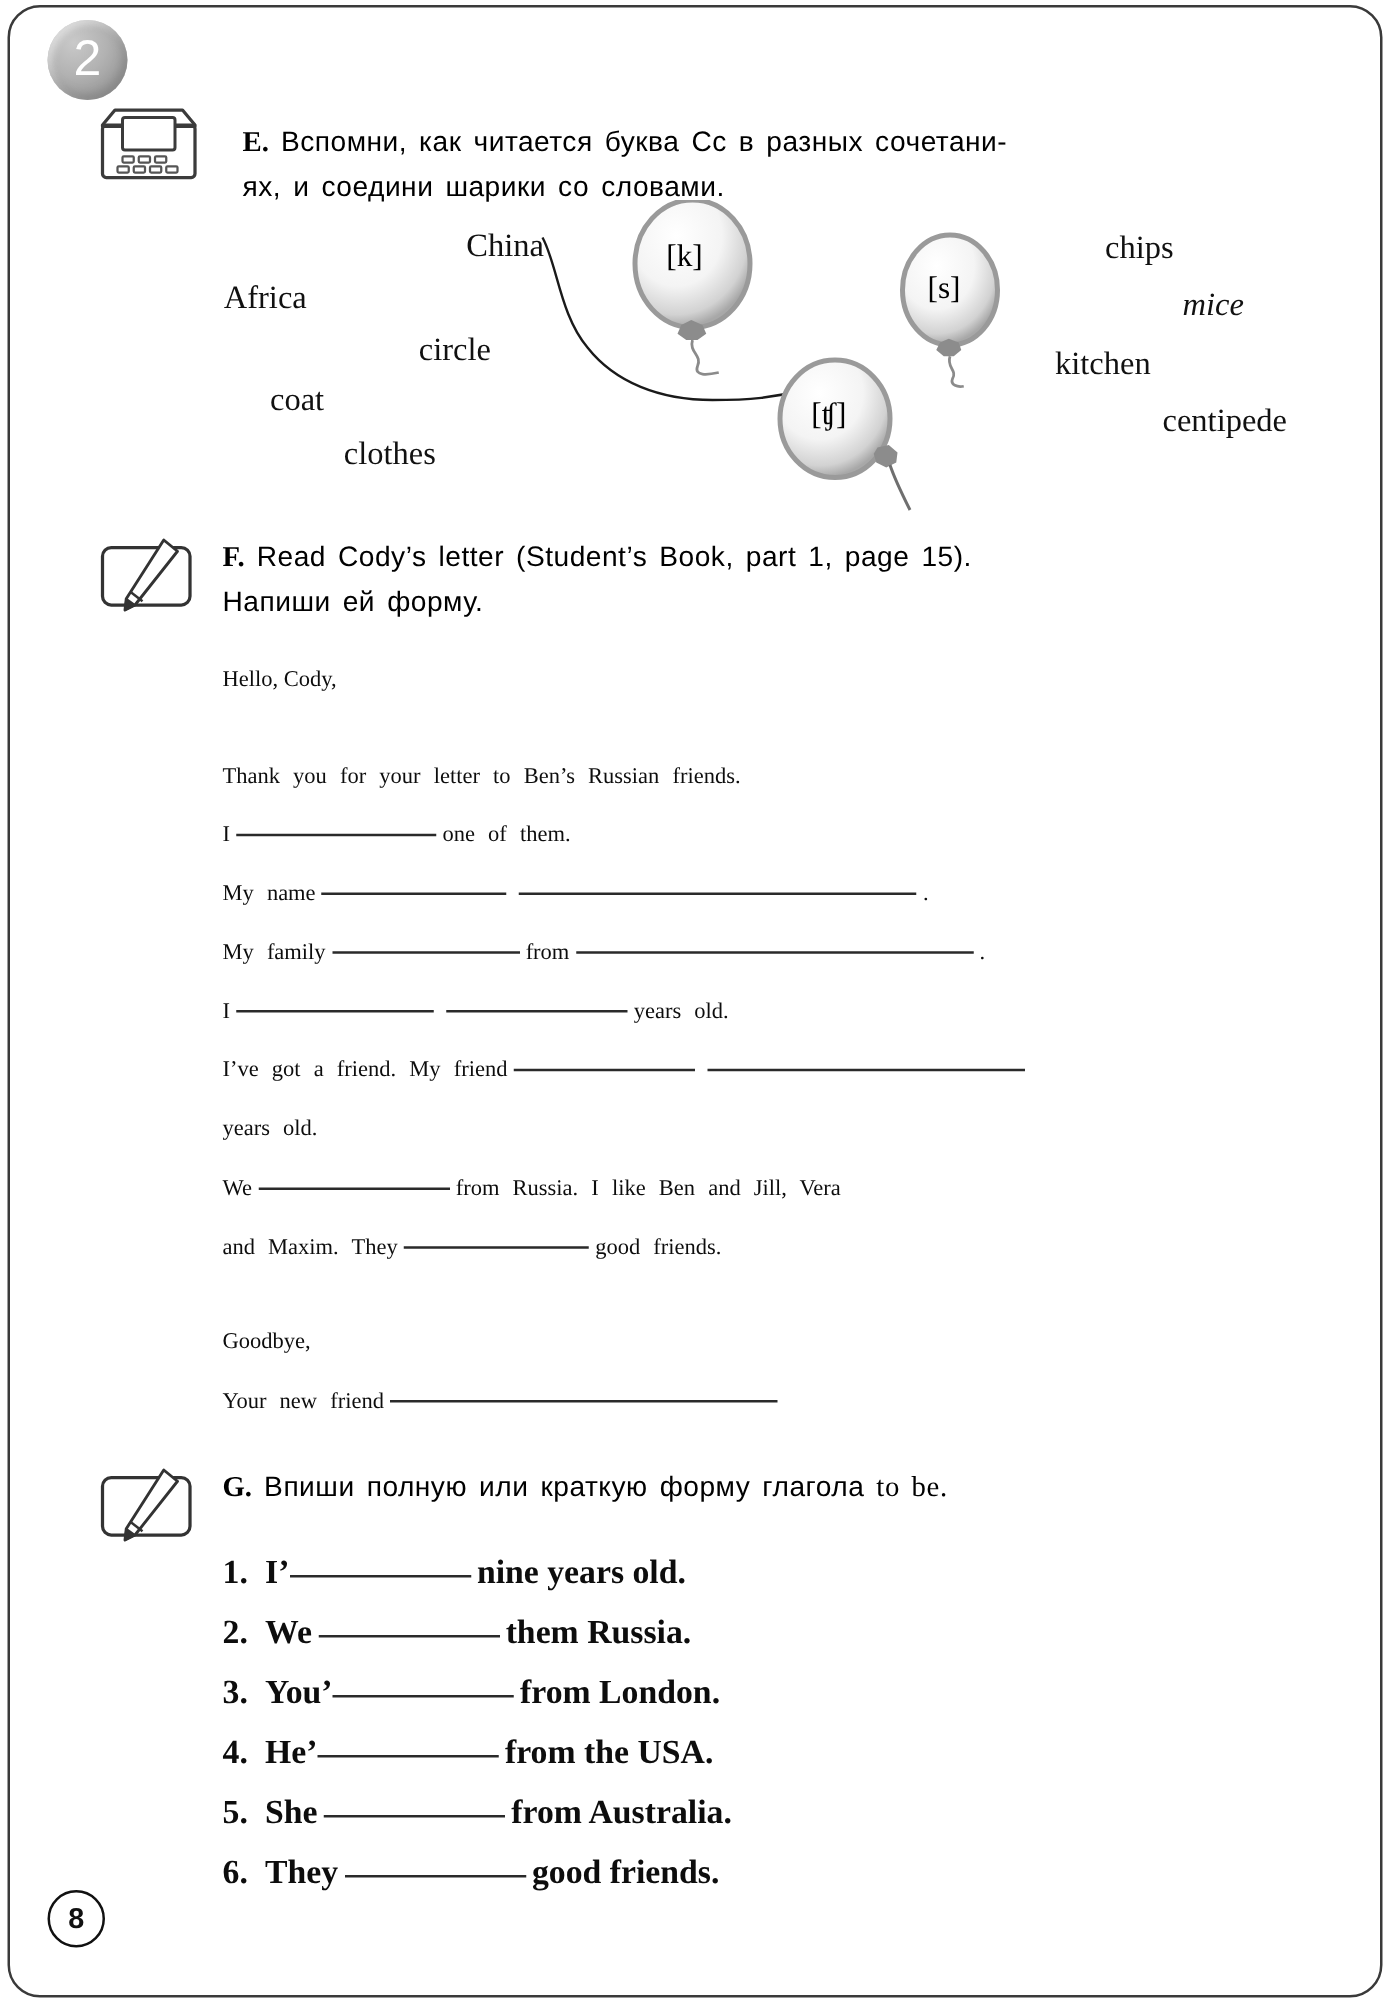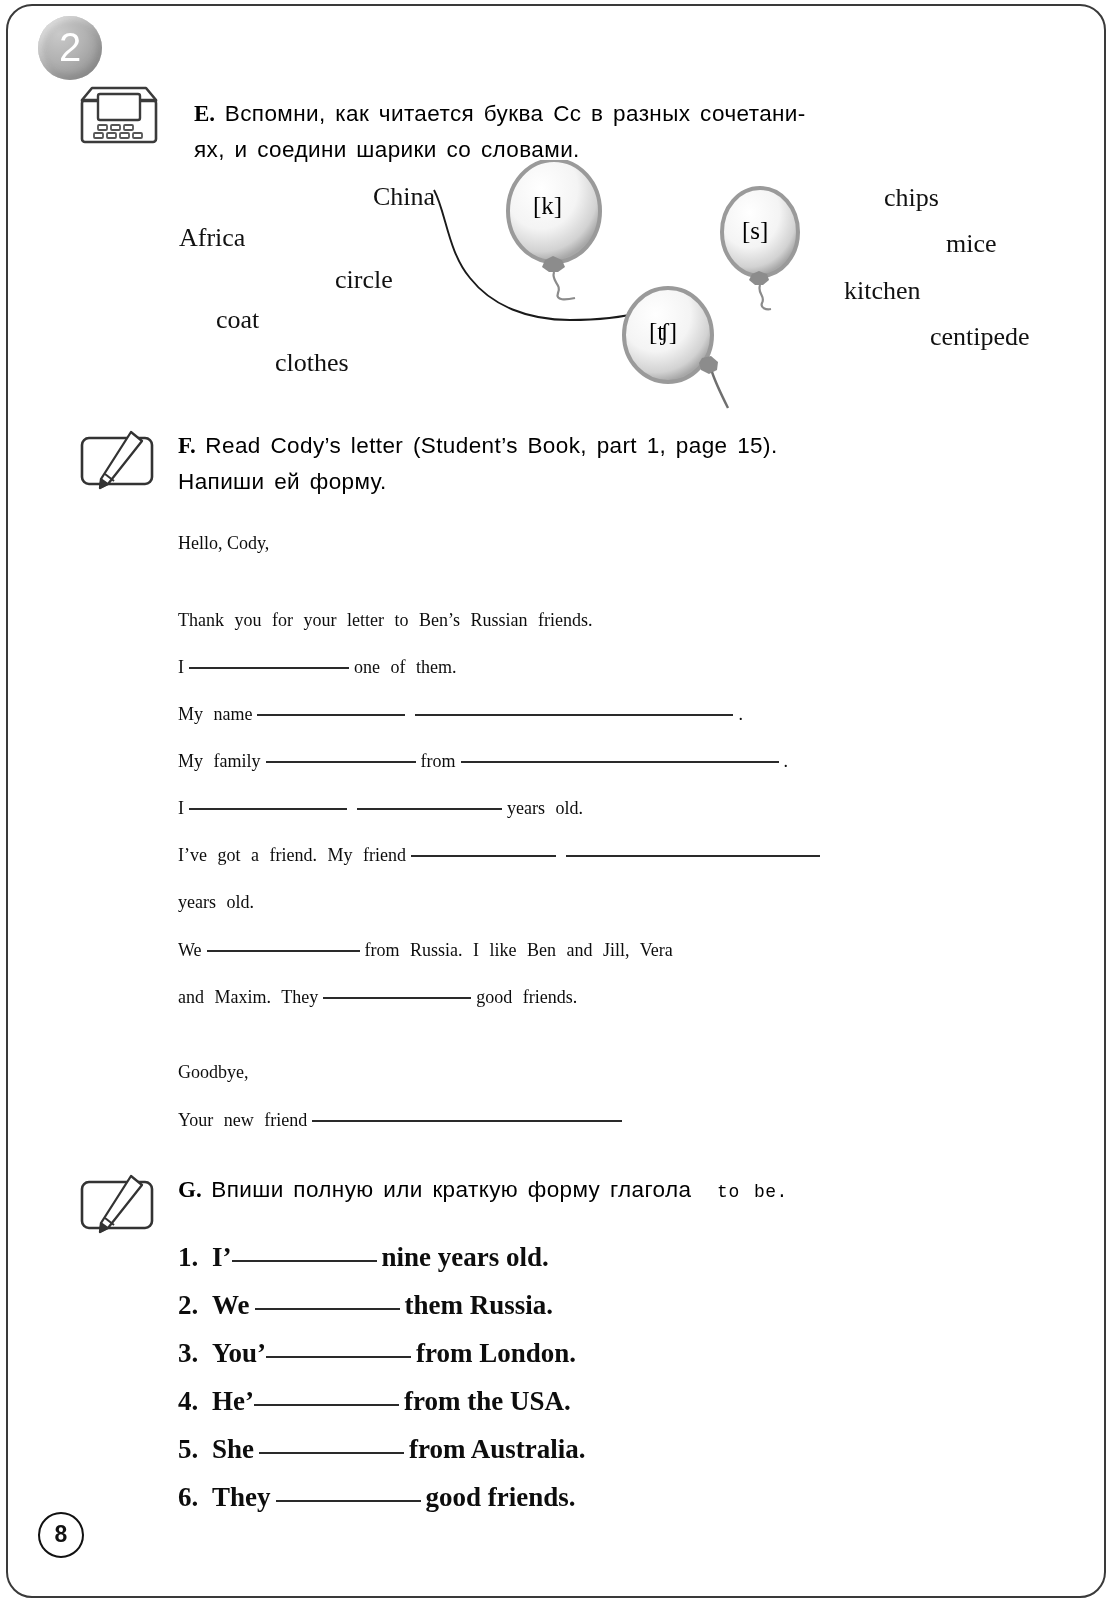--- a/index.html
+++ b/index.html
@@ -67,24 +67,23 @@
     word-spacing: 3px;
     color: #000;
   }
   .task-letter {
     font-family: "Liberation Serif", serif;
     font-weight: bold;
     font-size: 23px;
     letter-spacing: 0;
   }
   .hand {
-    font-family: Liberation Mono, monospace;
-    font-size: 18px;
+    font-family: Liberation Serif, serif;
+    font-size: 23px;
     letter-spacing: 0.5px;
-    margin-left: 16px;
   }
   
   .word {
     position: absolute;
     font-family: "Liberation Serif", serif;
     font-size: 26px;
     color: #111;
     white-space: nowrap;
   }
   .balloon-label {
@@ -221,21 +220,21 @@
   <div class="balloon-label" style="left:742px; top:217px;">[s]</div>
   <div class="balloon-label" style="left:649px; top:318px;">[ʧ]</div>
 
   <div class="word" style="left:373px; top:182px;">China</div>
   <div class="word" style="left:179px; top:223px;">Africa</div>
   <div class="word" style="left:335px; top:265px;">circle</div>
   <div class="word" style="left:216px; top:305px;">coat</div>
   <div class="word" style="left:275px; top:348px;">clothes</div>
 
   <div class="word" style="left:884px; top:183px;">chips</div>
-  <div class="word" style="left:946px; top:229px;">mice</div>
+  <div class="word" style="left:946px; top:229px;font-style:italic;">mice</div>
   <div class="word" style="left:844px; top:276px;">kitchen</div>
   <div class="word" style="left:930px; top:322px;">centipede</div>
 
   <div class="icon-box" style="left:78px; top:428px;">
     <svg width="80" height="66" viewBox="0 0 80 66">
       <rect x="4" y="10" width="70" height="46" rx="7" fill="none" stroke="#333" stroke-width="2.6"></rect>
       <g>
         <path d="M53,4 L64,13 L30,56 L22,60 L23,51 Z" fill="#ffffff" stroke="#333" stroke-width="2.3" stroke-linejoin="round"></path>
         <path d="M27,46 L36,53" fill="none" stroke="#333" stroke-width="2"></path>
         <path d="M23,51 L22,60 L30,56 Z" fill="#333" stroke="#333" stroke-width="1.6" stroke-linejoin="round"></path>

